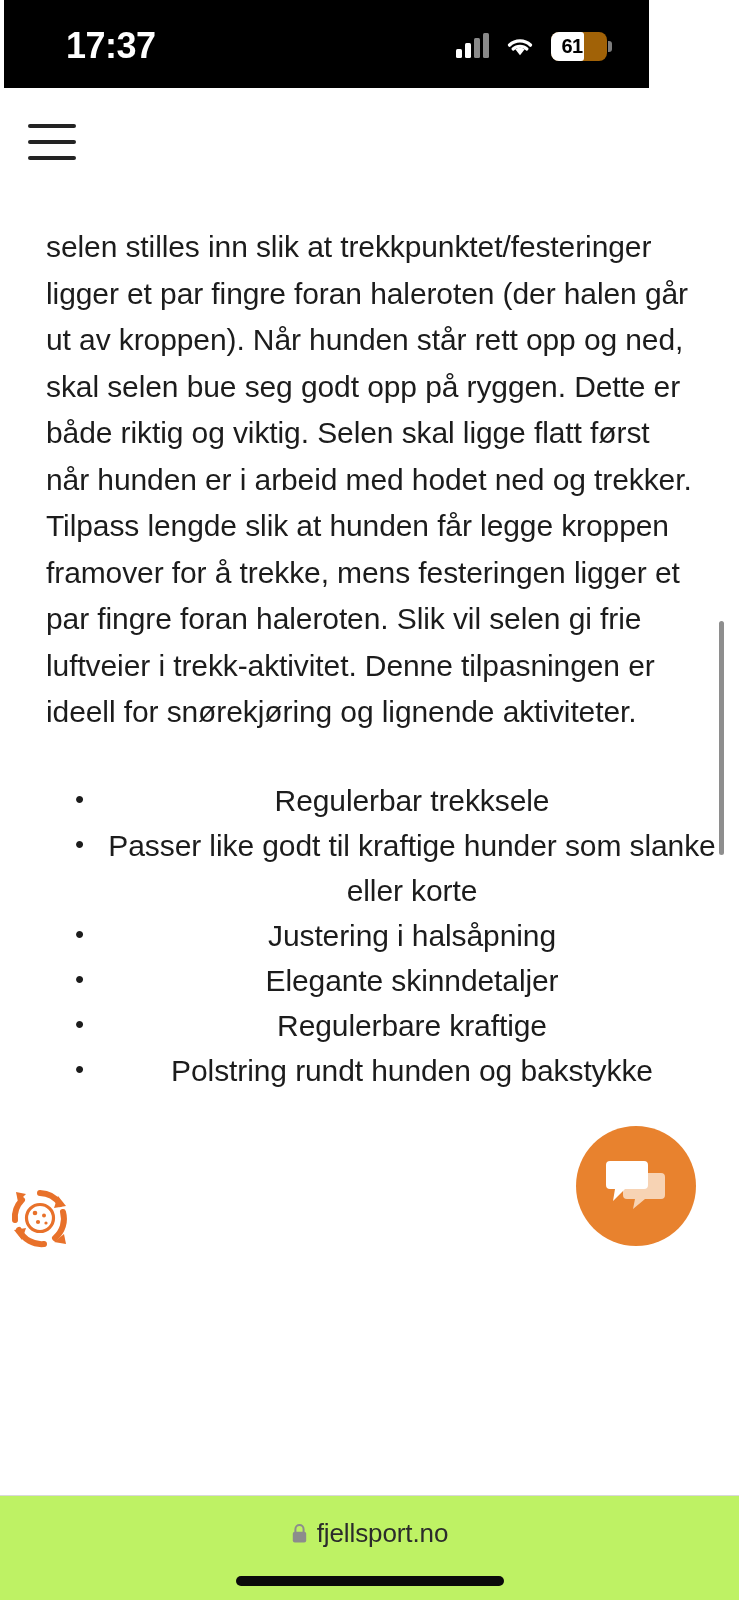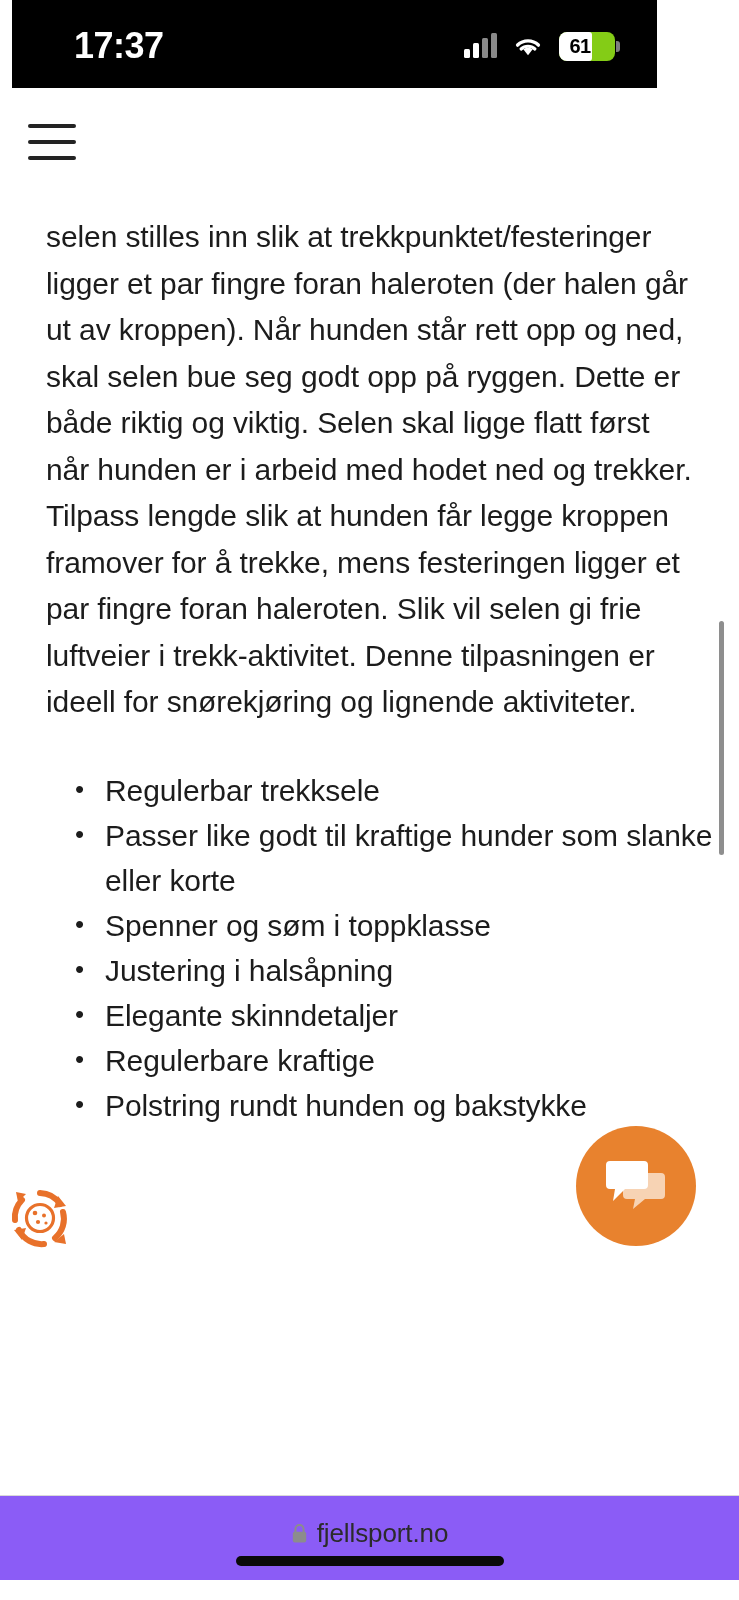--- a/index.html
+++ b/index.html
@@ -15,21 +15,21 @@
     position: relative;
     width: 739px;
     height: 1600px;
     background: #ffffff;
     overflow: hidden;
   }
 
   
   .status-bar {
     position: absolute;
-    top: 0; left: 12px;
+    top: 0; left: 4px;
     width: 645px;
     height: 88px;
     background: #000000;
     display: flex;
     align-items: center;
     justify-content: space-between;
     padding: 0 42px 0 62px;
   }
   .status-time {
     color: #ffffff;
@@ -57,21 +57,21 @@
   .signal-bars i:nth-child(3) { height: 20px; background:#8a8a8a; }
   .signal-bars i:nth-child(4) { height: 25px; background:#8a8a8a; }
 
   .wifi-icon { width: 32px; height: 24px; position: relative; }
 
   .battery {
     position: relative;
     width: 56px;
     height: 29px;
     border-radius: 8px;
-    background: #84cc16;
+    background: #a16207;
     overflow: visible;
   }
   .battery .fill {
     position: absolute;
     top: 0; left: 0;
     height: 29px;
     width: 36px;
     background: #ffffff;
     border-radius: 8px 3px 3px 8px;
   }
@@ -153,31 +153,32 @@
   
   .page-content {
     position: absolute;
     top: 196px; left: 0;
     width: 739px;
     height: 1299px;
     background: #ffffff;
     overflow: hidden;
   }
   .body-text {
-    margin: 6px 46px;
+    margin: 16px 46px;
     padding-top: 12px;
     font-size: 30px;
     line-height: 46.5px;
     color: #1c1c1c;
     letter-spacing: -0.1px;
   }
   .feature-list {
     margin: 42px 0 0 13px;
     padding-left: 92px;
     list-style: none;
+    text-align: center;
   }
   .feature-list li {
     position: relative;
     font-size: 30px;
     line-height: 45px;
     color: #1c1c1c;
     letter-spacing: -0.1px;
     padding-right: 20px;
   }
   .feature-list li::before {
@@ -224,22 +225,22 @@
     justify-content: center;
     cursor: pointer;
   }
 
   
   .browser-footer {
     position: absolute;
     left: 0;
     top: 1495px;
     width: 739px;
-    height: 85px;
-    background: #8b5cf6;
+    height: 105px;
+    background: #bef264;
     border-top: 1px solid #d9d9d9;
   }
   .url-row {
     position: absolute;
     top: 22px; left: 0;
     width: 739px;
     display: flex;
     align-items: center;
     justify-content: center;
     gap: 9px;
@@ -314,21 +315,20 @@
         <circle cx="54" cy="56" r="4.6" fill="#232323"></circle>
       </svg>
     </div>
   </div>
 
   <div class="page-content">
     <p class="body-text">selen stilles inn slik at trekkpunktet/festeringer ligger et par fingre foran haleroten (der halen går ut av kroppen). Når hunden står rett opp og ned, skal selen bue seg godt opp på ryggen. Dette er både riktig og viktig. Selen skal ligge flatt først når hunden er i arbeid med hodet ned og trekker. Tilpass lengde slik at hunden får legge kroppen framover for å trekke, mens festeringen ligger et par fingre foran haleroten. Slik vil selen gi frie luftveier i trekk-aktivitet. Denne tilpasningen er ideell for snørekjøring og lignende aktiviteter.</p>
     <ul class="feature-list">
         <li>Regulerbar trekksele</li>
         <li>Passer like godt til kraftige hunder som slanke eller korte</li>
-        <li>Spenner og søm i toppklasse</li>
         <li>Justering i halsåpning</li>
         <li>Elegante skinndetaljer</li>
         <li>Regulerbare kraftige</li>
         <li>Polstring rundt hunden og bakstykke</li>
       </ul>
 
     <div class="scrollbar-track"></div>
   </div>
 
   <div class="cookie-widget">

